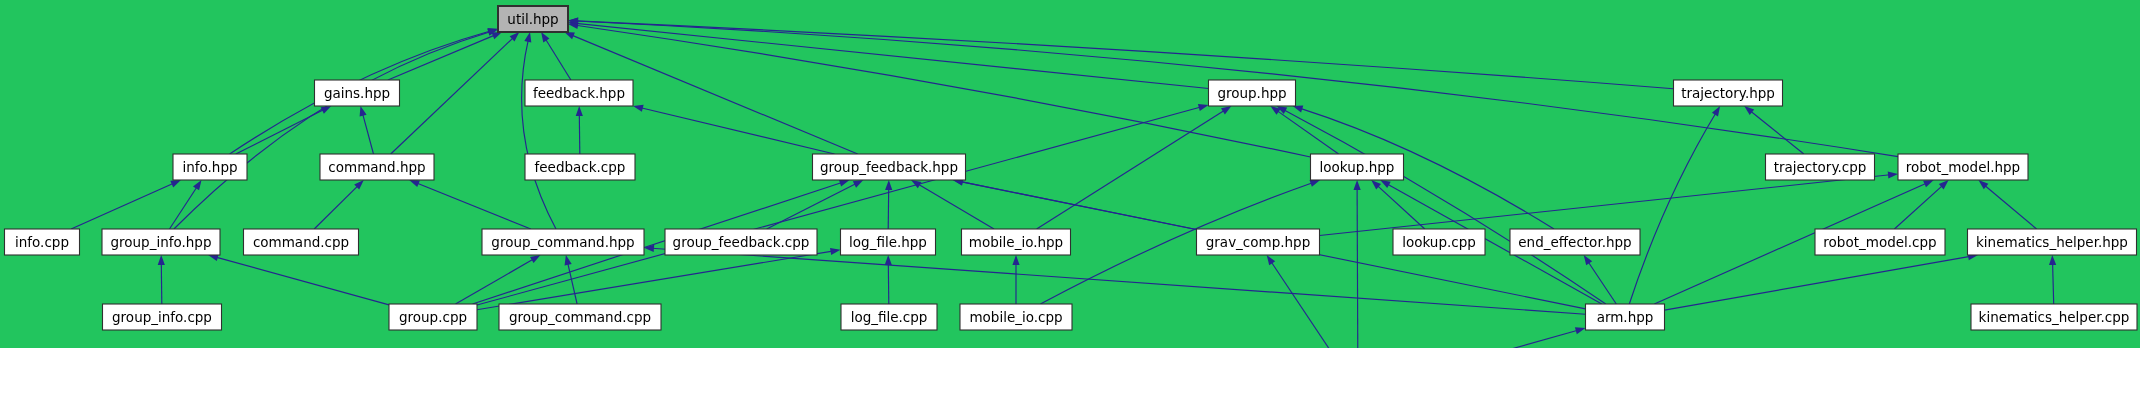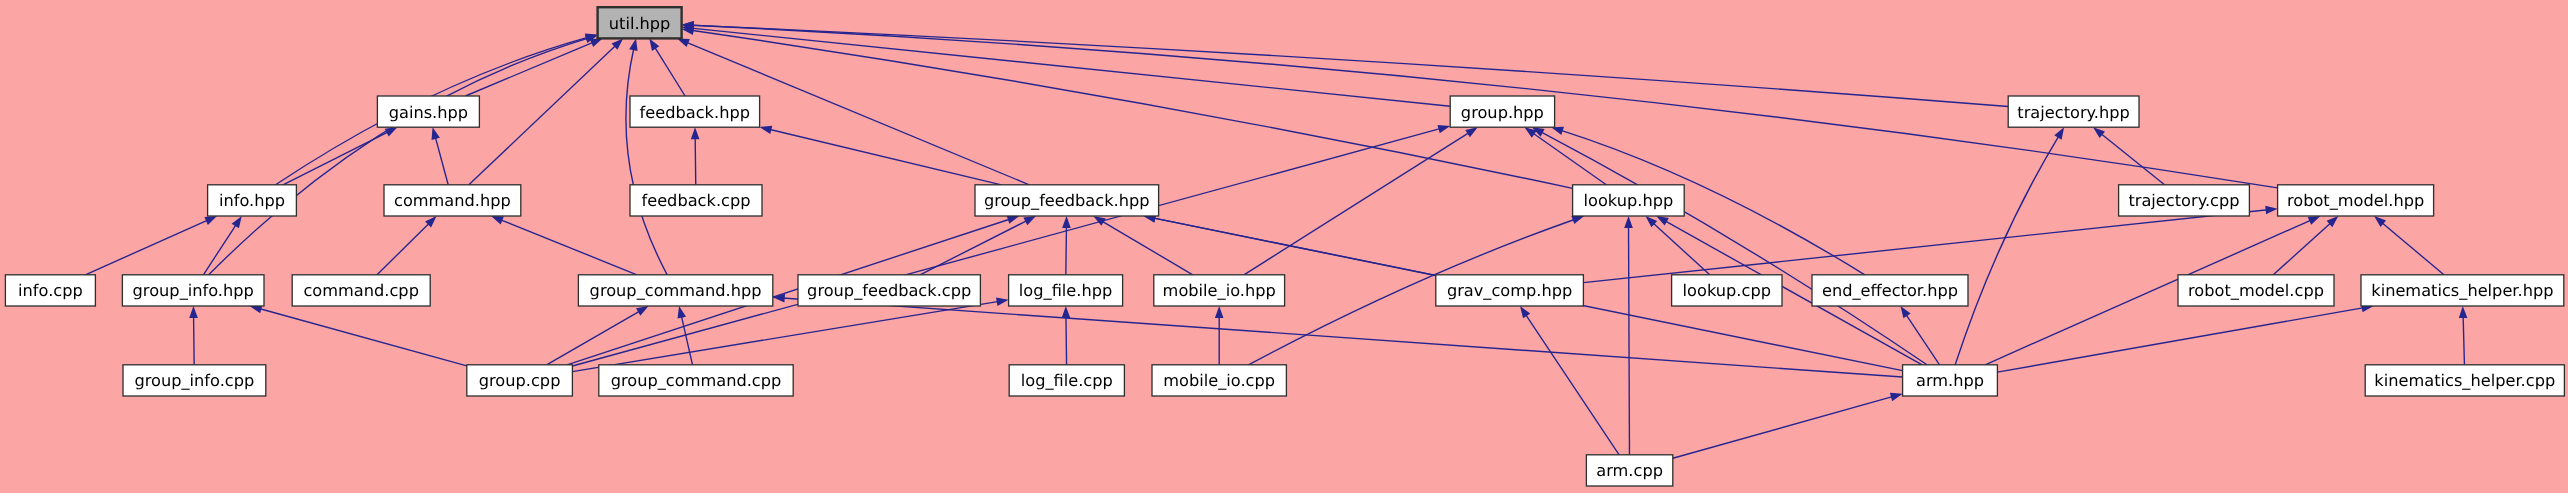--- a/index.html
+++ b/index.html
@@ -2,22 +2,22 @@
 <html><head>
 <meta charset="utf-8">
 <style>
   html, body {
     margin: 0;
     padding: 0;
     background: #ffffff;
   }
   #graph-wrap {
     width: 2140px;
-    height: 411px;
-    background: #fca5a5;
+    height: 348px;
+    background: #22c55e;
     position: relative;
     overflow: hidden;
   }
   svg { display: block; }
   .dep-edge path {
     fill: none;
     stroke-width: 1.15px;
   }
   .dep-edge polygon {
     stroke: none;

